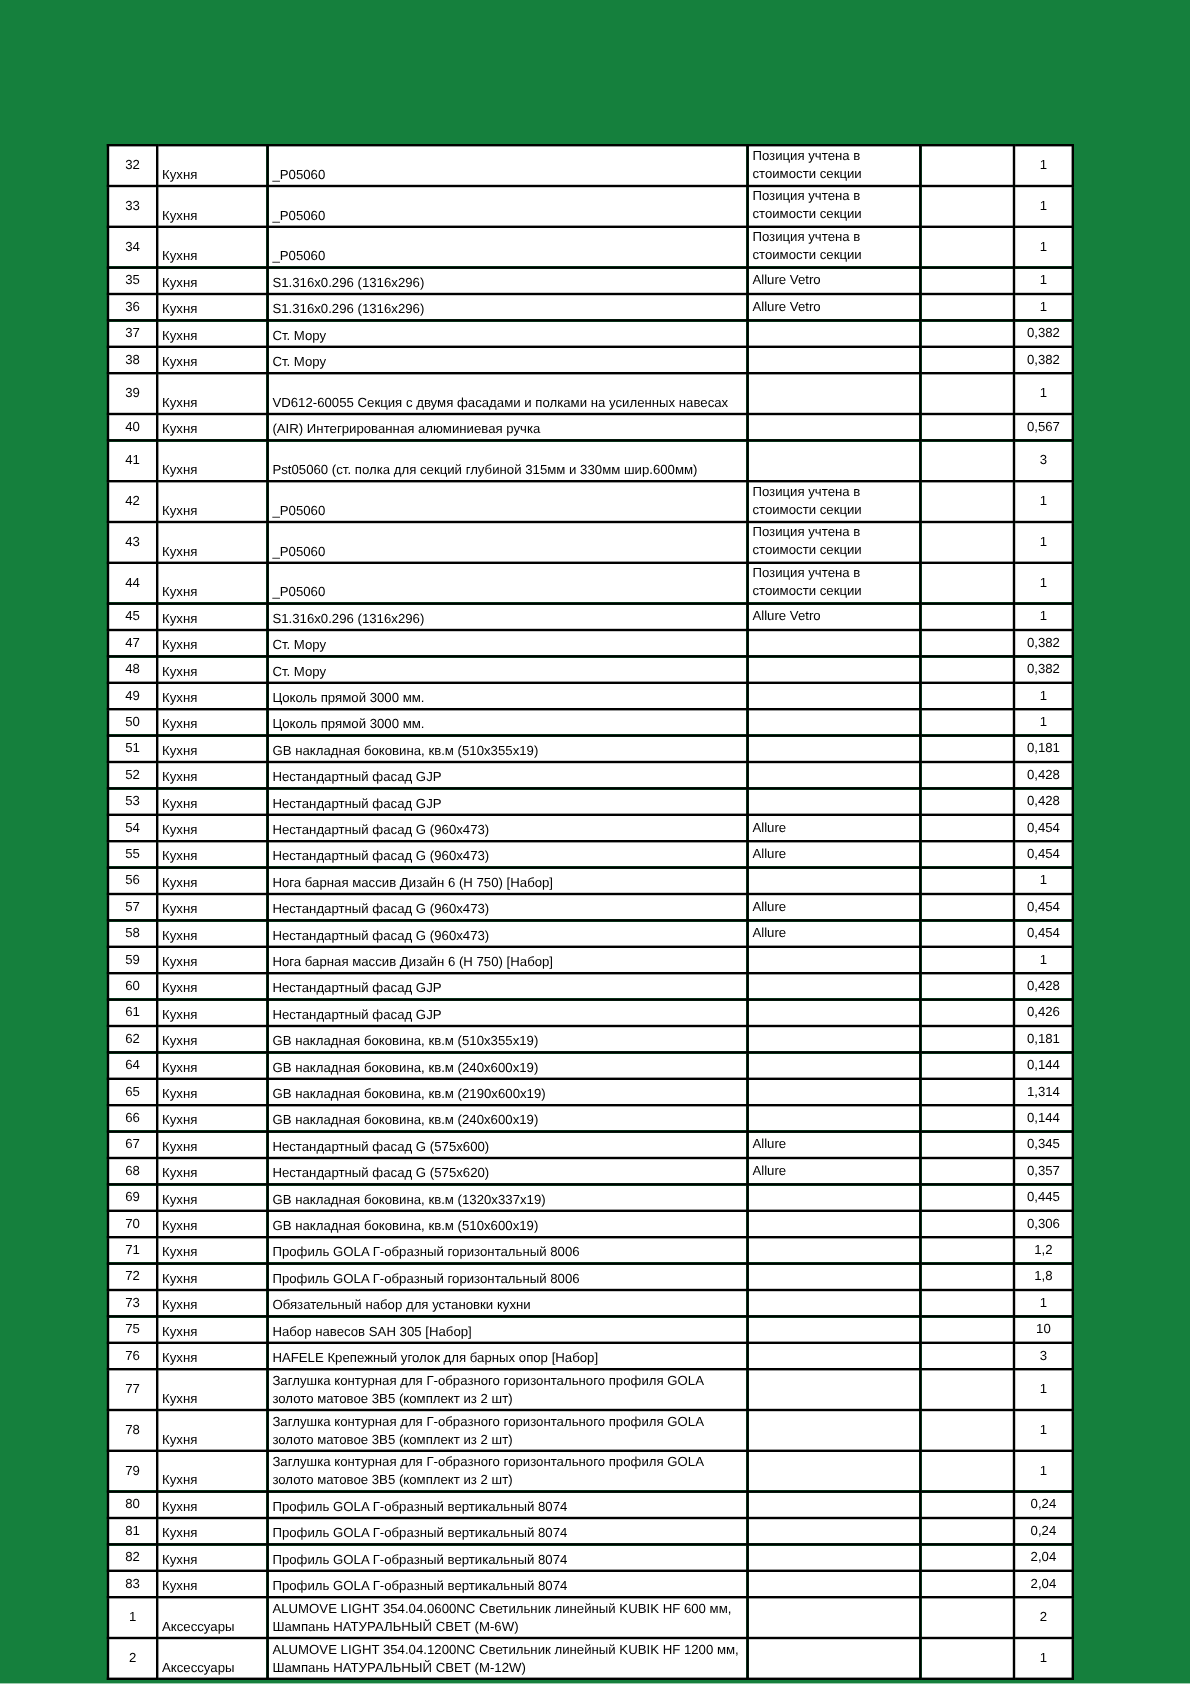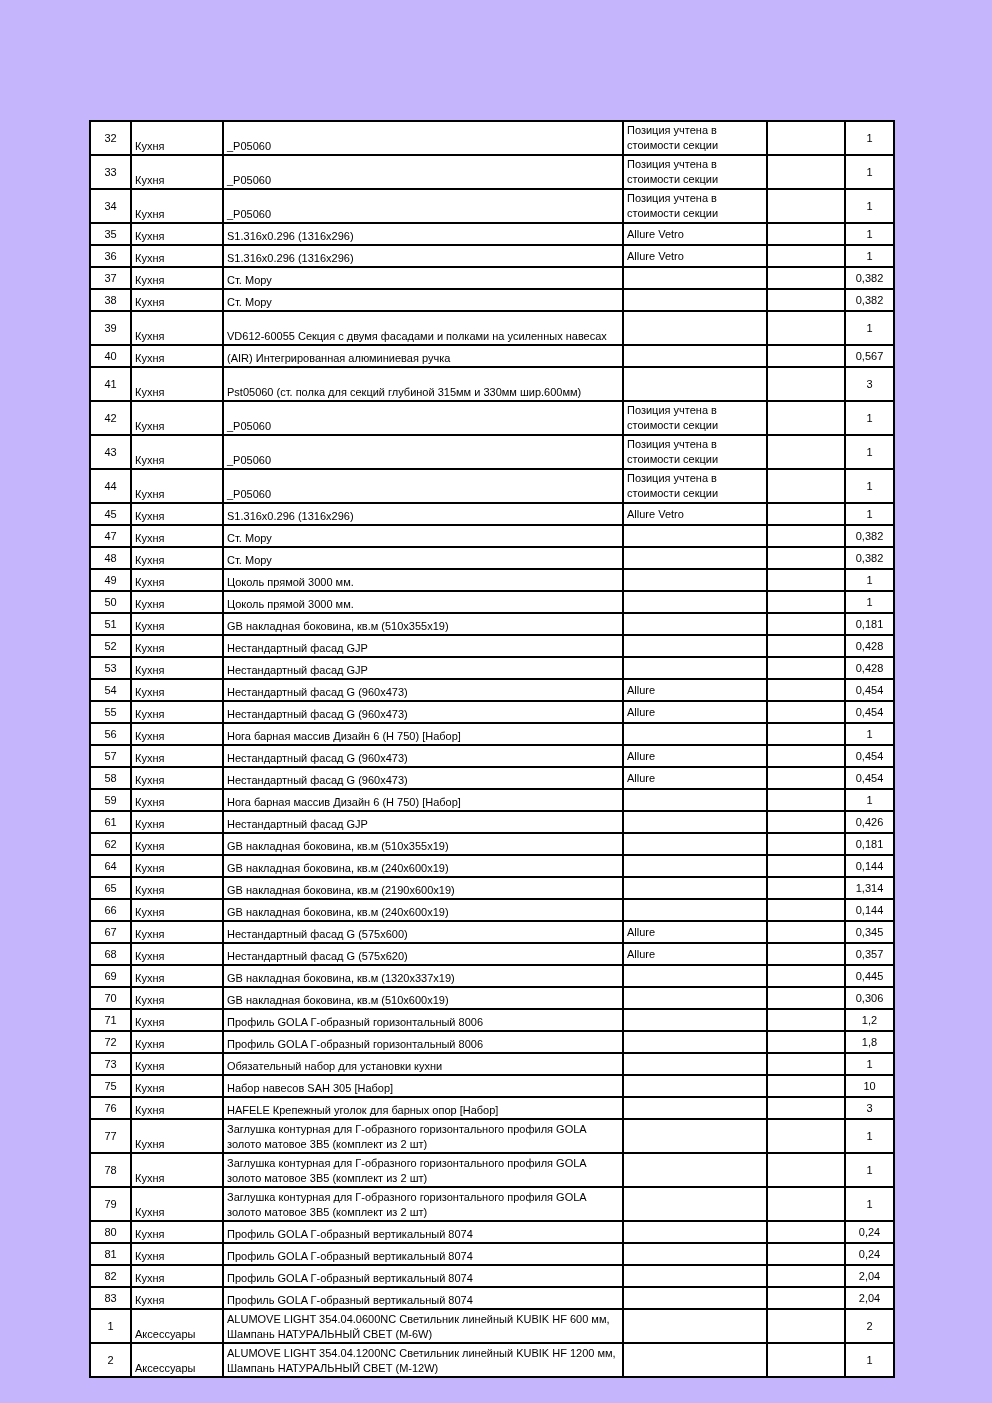--- a/index.html
+++ b/index.html
@@ -4,21 +4,21 @@
 <style>
   html, body {
     margin: 0;
     padding: 0;
     background: #ffffff;
   }
   .page {
     position: relative;
     width: 992px;
     height: 1403px;
-    background: #c4b5fd;
+    background: #15803d;
     font-family: "Liberation Sans", "DejaVu Sans", sans-serif;
     color: #000000;
   }
   table.spec {
     position: absolute;
     left: 89px;
     top: 120px;
     width: 804px;
     border-collapse: collapse;
     table-layout: fixed;
@@ -265,20 +265,28 @@
         </tr>
         <tr class="s">
           <td class="c-num">59</td>
           <td class="c-cat">Кухня</td>
           <td class="c-desc">Нога барная массив Дизайн 6 (Н 750) [Набор]</td>
           <td class="c-note"></td>
           <td class="c-ext"></td>
           <td class="c-qty">1</td>
         </tr>
         <tr class="s">
+          <td class="c-num">60</td>
+          <td class="c-cat">Кухня</td>
+          <td class="c-desc">Нестандартный фасад GJP</td>
+          <td class="c-note"></td>
+          <td class="c-ext"></td>
+          <td class="c-qty">0,428</td>
+        </tr>
+        <tr class="s">
           <td class="c-num">61</td>
           <td class="c-cat">Кухня</td>
           <td class="c-desc">Нестандартный фасад GJP</td>
           <td class="c-note"></td>
           <td class="c-ext"></td>
           <td class="c-qty">0,426</td>
         </tr>
         <tr class="s">
           <td class="c-num">62</td>
           <td class="c-cat">Кухня</td>

